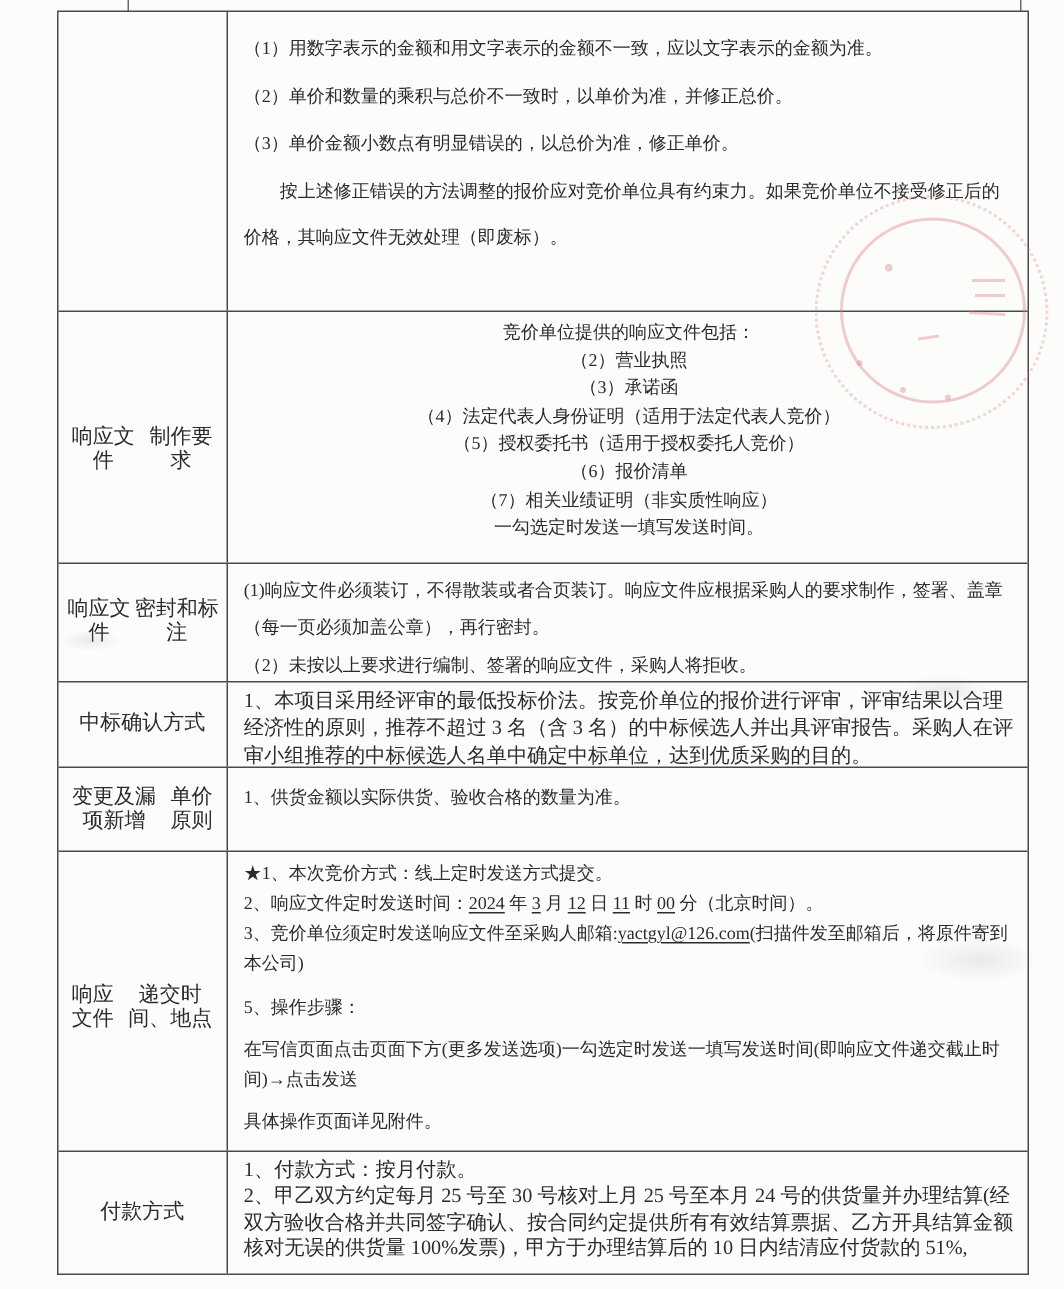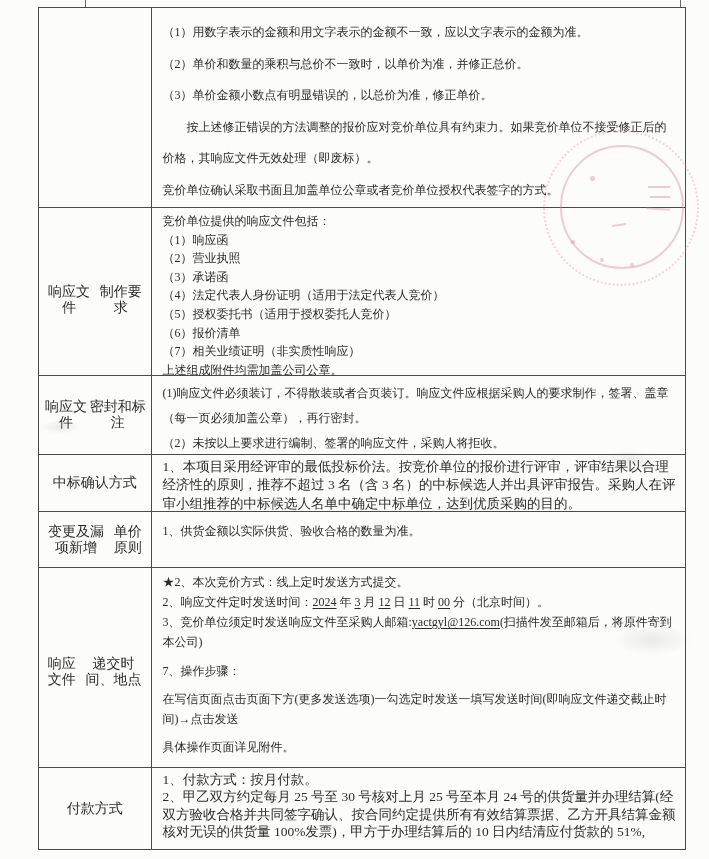--- a/index.html
+++ b/index.html
@@ -56,21 +56,21 @@
     font-size:12px;
     overflow:hidden;
   }
   .td-content p{margin:0;padding:0;overflow-wrap:break-word;}
 
   .r1 .td-content{padding-top:9px;}
   .r1 .td-content p{line-height:31.5px;}
   .r1 .td-content p.indent{text-indent:2em;}
 
   .r2 .td-content{padding-top:4px;}
-  .r2 .td-content p{line-height:18.6px;}
+  .r2 .td-content p{line-height:18.6px;text-align:center;}
 
   .r3 .td-content{padding-top:5px;}
   .r3 .td-content p{line-height:25px;}
 
   .r4 .td-content{padding-top:3px;font-size:13.5px;}
   .r4 .td-content p{line-height:18.3px;}
 
   .r5 .td-content{padding-top:9px;}
   .r5 .td-content p{line-height:20px;}
 
@@ -120,39 +120,37 @@
 
   <div class="doc-table">
 
     <div class="tr r1">
       <div class="td-label"></div>
       <div class="td-content">
         <p>（1）用数字表示的金额和用文字表示的金额不一致，应以文字表示的金额为准。</p>
         <p>（2）单价和数量的乘积与总价不一致时，以单价为准，并修正总价。</p>
         <p>（3）单价金额小数点有明显错误的，以总价为准，修正单价。</p>
         <p class="indent">按上述修正错误的方法调整的报价应对竞价单位具有约束力。如果竞价单位不接受修正后的价格，其响应文件无效处理（即废标）。</p>
-        <p>竞价单位确认采取书面且加盖单位公章或者竞价单位授权代表签字的方式。</p>
       </div>
     </div>
 
     <div class="tr r2">
       <div class="td-label">
         <span>响应文件</span>
         <span>制作要求</span>
       </div>
       <div class="td-content">
         <p>竞价单位提供的响应文件包括：</p>
-        <p>（1）响应函</p>
         <p>（2）营业执照</p>
         <p>（3）承诺函</p>
         <p>（4）法定代表人身份证明（适用于法定代表人竞价）</p>
         <p>（5）授权委托书（适用于授权委托人竞价）</p>
         <p>（6）报价清单</p>
         <p>（7）相关业绩证明（非实质性响应）</p>
-        <p>上述组成附件均需加盖公司公章。</p>
+        <p>一勾选定时发送一填写发送时间。</p>
       </div>
     </div>
 
     <div class="tr r3">
       <div class="td-label">
         <span>响应文件</span>
         <span>密封和标注</span>
       </div>
       <div class="td-content">
         <p>(1)响应文件必须装订，不得散装或者合页装订。响应文件应根据采购人的要求制作，签署、盖章（每一页必须加盖公章），再行密封。</p>
@@ -178,28 +176,28 @@
         <p>1、供货金额以实际供货、验收合格的数量为准。</p>
       </div>
     </div>
 
     <div class="tr r6">
       <div class="td-label">
         <span>响应文件</span>
         <span>递交时间、地点</span>
       </div>
       <div class="td-content">
-        <p>★2、本次竞价方式：线上定时发送方式提交。</p>
+        <p>★1、本次竞价方式：线上定时发送方式提交。</p>
         <p>
           <span>2、响应文件定时发送时间：</span><span class="u">2024</span><span> 年 </span><span class="u">3</span><span> 月 </span><span class="u">12</span><span> 日 </span><span class="u">11</span><span> 时 </span><span class="u">00</span><span> 分</span><span>（北京时间）。</span>
         </p>
         <p>
           <span>3、竞价单位须定时发送响应文件至采购人邮箱:</span><span class="u">yactgyl@126.com</span><span>(扫描件发至邮箱后，将原件寄到本公司)</span>
         </p>
-        <p class="gap">7、操作步骤：</p>
+        <p class="gap">5、操作步骤：</p>
         <p class="gap-s">在写信页面点击页面下方(更多发送选项)一勾选定时发送一填写发送时间(即响应文件递交截止时间)→点击发送</p>
         <p class="gap-s">具体操作页面详见附件。</p>
         <p class="gap-s">邮寄地点：雅安城投供应链有限公司（雅安市雨城区北环东路 100 号 ）</p>
       </div>
     </div>
 
     <div class="tr r7">
       <div class="td-label">
         <span>付款方式</span>
       </div>

